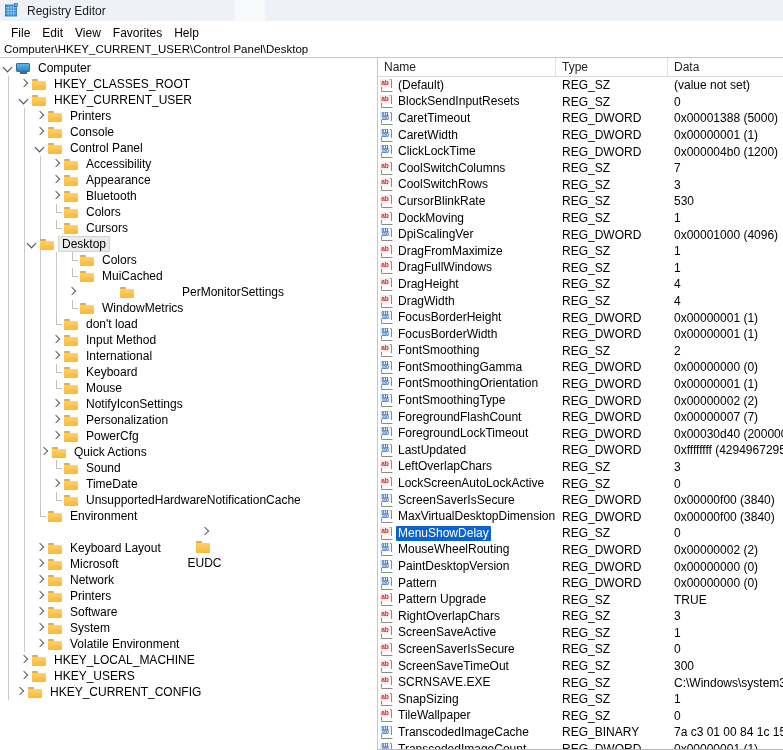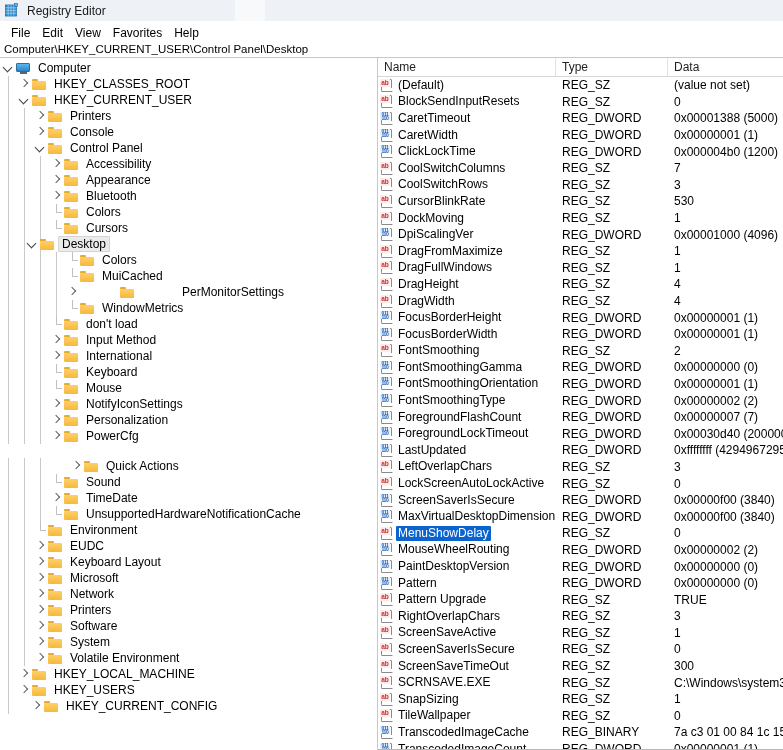--- a/index.html
+++ b/index.html
@@ -666,21 +666,21 @@
             <div class="guide" style="left: 40px;"></div>
             <div class="twisty collapsed"></div>
             <div class="folder-icon">
               <div class="tab"></div>
               <div class="body"></div>
             </div>
             <div class="tree-label-box">
               <span>PowerCfg</span>
             </div>
           </div>
-          <div class="tree-row" style="padding-left: 68px; margin-top: 14px;">
+          <div class="tree-row" style="padding-left: 36px;">
             <div class="guide" style="left: 8px;"></div>
             <div class="guide" style="left: 24px;"></div>
             <div class="guide" style="left: 40px;"></div>
             <div class="twisty collapsed"></div>
             <div class="folder-icon">
               <div class="tab"></div>
               <div class="body"></div>
             </div>
             <div class="tree-label-box">
               <span>Quick Actions</span>
@@ -730,113 +730,113 @@
             <div class="guide" style="left: 24px;"></div>
             <div class="twisty leaf"></div>
             <div class="folder-icon">
               <div class="tab"></div>
               <div class="body"></div>
             </div>
             <div class="tree-label-box">
               <span>Environment</span>
             </div>
           </div>
+          <div class="tree-row" style="padding-left: 32px; flex-direction: column;">
+            <div class="guide" style="left: 8px;"></div>
+            <div class="guide" style="left: 24px;"></div>
+            <div class="twisty collapsed"></div>
+            <div class="folder-icon">
+              <div class="tab"></div>
+              <div class="body"></div>
+            </div>
+            <div class="tree-label-box">
+              <span>EUDC</span>
+            </div>
+          </div>
           <div class="tree-row" style="padding-left: 32px;">
             <div class="guide" style="left: 8px;"></div>
             <div class="guide" style="left: 24px;"></div>
             <div class="twisty collapsed"></div>
             <div class="folder-icon">
               <div class="tab"></div>
               <div class="body"></div>
             </div>
             <div class="tree-label-box">
-              <span>EUDC</span>
+              <span>Keyboard Layout</span>
             </div>
           </div>
           <div class="tree-row" style="padding-left: 32px;">
             <div class="guide" style="left: 8px;"></div>
             <div class="guide" style="left: 24px;"></div>
             <div class="twisty collapsed"></div>
             <div class="folder-icon">
               <div class="tab"></div>
               <div class="body"></div>
             </div>
             <div class="tree-label-box">
-              <span>Keyboard Layout</span>
+              <span>Microsoft</span>
             </div>
           </div>
           <div class="tree-row" style="padding-left: 32px;">
             <div class="guide" style="left: 8px;"></div>
             <div class="guide" style="left: 24px;"></div>
             <div class="twisty collapsed"></div>
             <div class="folder-icon">
               <div class="tab"></div>
               <div class="body"></div>
             </div>
             <div class="tree-label-box">
-              <span>Microsoft</span>
+              <span>Network</span>
             </div>
           </div>
           <div class="tree-row" style="padding-left: 32px;">
             <div class="guide" style="left: 8px;"></div>
             <div class="guide" style="left: 24px;"></div>
             <div class="twisty collapsed"></div>
             <div class="folder-icon">
               <div class="tab"></div>
               <div class="body"></div>
             </div>
             <div class="tree-label-box">
-              <span>Network</span>
+              <span>Printers</span>
             </div>
           </div>
           <div class="tree-row" style="padding-left: 32px;">
             <div class="guide" style="left: 8px;"></div>
             <div class="guide" style="left: 24px;"></div>
             <div class="twisty collapsed"></div>
             <div class="folder-icon">
               <div class="tab"></div>
               <div class="body"></div>
             </div>
             <div class="tree-label-box">
-              <span>Printers</span>
+              <span>Software</span>
             </div>
           </div>
           <div class="tree-row" style="padding-left: 32px;">
             <div class="guide" style="left: 8px;"></div>
             <div class="guide" style="left: 24px;"></div>
             <div class="twisty collapsed"></div>
             <div class="folder-icon">
               <div class="tab"></div>
               <div class="body"></div>
             </div>
             <div class="tree-label-box">
-              <span>Software</span>
+              <span>System</span>
             </div>
           </div>
           <div class="tree-row" style="padding-left: 32px;">
             <div class="guide" style="left: 8px;"></div>
             <div class="guide" style="left: 24px;"></div>
             <div class="twisty collapsed"></div>
             <div class="folder-icon">
               <div class="tab"></div>
               <div class="body"></div>
             </div>
             <div class="tree-label-box">
-              <span>System</span>
-            </div>
-          </div>
-          <div class="tree-row" style="padding-left: 32px;">
-            <div class="guide" style="left: 8px;"></div>
-            <div class="guide" style="left: 24px;"></div>
-            <div class="twisty collapsed"></div>
-            <div class="folder-icon">
-              <div class="tab"></div>
-              <div class="body"></div>
-            </div>
-            <div class="tree-label-box">
               <span>Volatile Environment</span>
             </div>
           </div>
           <div class="tree-row" style="padding-left: 16px;">
             <div class="guide" style="left: 8px;"></div>
             <div class="twisty collapsed"></div>
             <div class="folder-icon">
               <div class="tab"></div>
               <div class="body"></div>
             </div>
@@ -848,21 +848,21 @@
             <div class="guide" style="left: 8px;"></div>
             <div class="twisty collapsed"></div>
             <div class="folder-icon">
               <div class="tab"></div>
               <div class="body"></div>
             </div>
             <div class="tree-label-box">
               <span>HKEY_USERS</span>
             </div>
           </div>
-          <div class="tree-row" style="padding-left: 28px;">
+          <div class="tree-row" style="padding-left: 12px;">
             <div class="guide" style="left: 8px;"></div>
             <div class="twisty collapsed"></div>
             <div class="folder-icon">
               <div class="tab"></div>
               <div class="body"></div>
             </div>
             <div class="tree-label-box">
               <span>HKEY_CURRENT_CONFIG</span>
             </div>
           </div>

